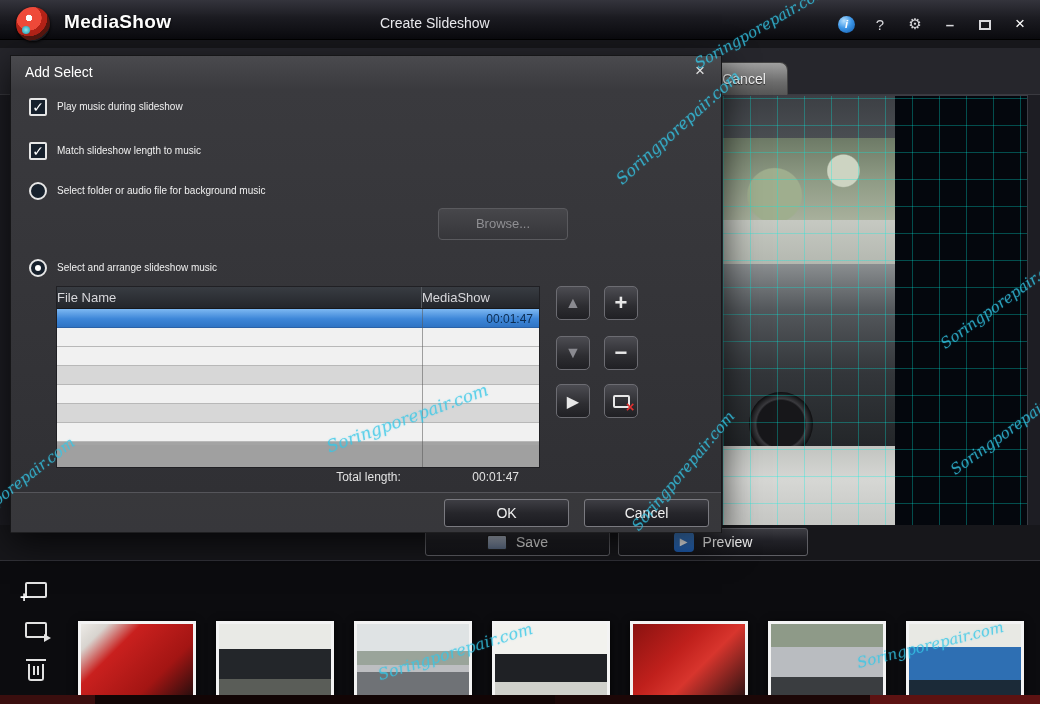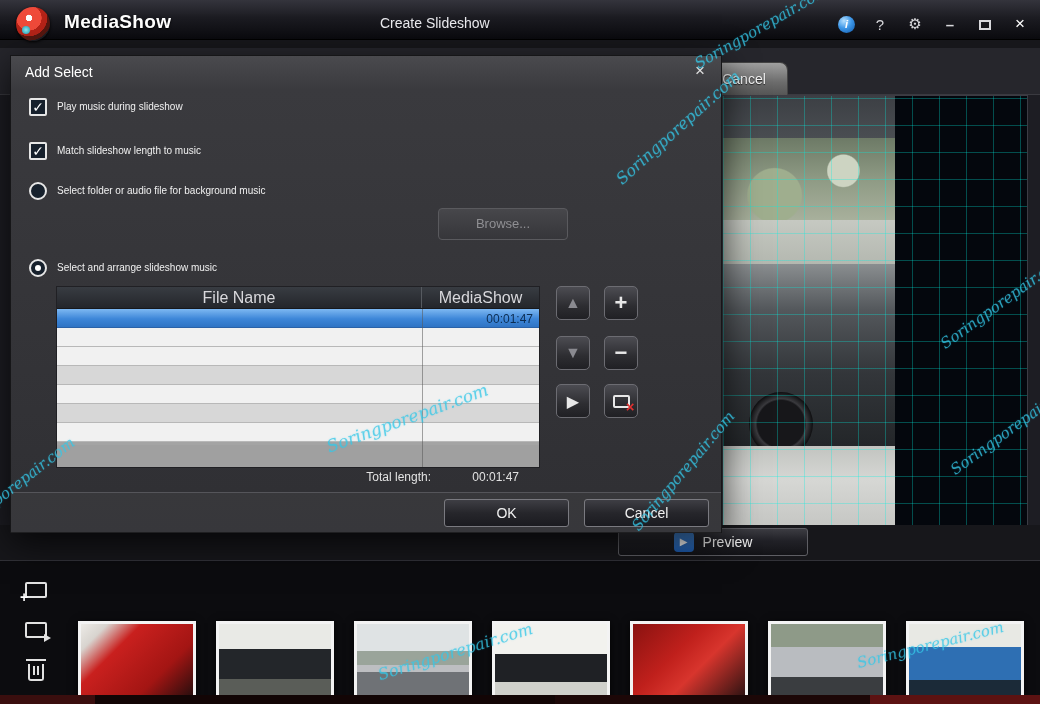--- a/index.html
+++ b/index.html
@@ -105,42 +105,42 @@
     color:#9a9a9e;font-size:12px;padding-left:10px;font-family:"Liberation Sans",sans-serif}
   .browse-btn{position:absolute;left:427px;top:152px;width:130px;height:32px;
     background:linear-gradient(180deg,#47474b,#36363a);border:1px solid #5a5a5e;border-radius:4px;
     color:#8f8f93;font-size:13px;text-align:center;line-height:30px}
 
   #music-list{position:absolute;left:45px;top:230px;width:484px;height:182px;border:1px solid #202024;background:#a4a4a4}
   .list-head{position:absolute;left:0;top:0;width:482px;height:22px;display:flex;
     background:linear-gradient(180deg,#383c42,#24262b);border-bottom:1px solid #17181c}
   .list-head .c1{width:365px;border-right:1px solid #565a60}
   .list-head .c2{width:117px}
-  .list-head span{display:block;color:#d8d8dc;font-size:16px;text-align:center;line-height:22px}
+  .list-head span{display:block;color:#d8d8dc;font-size:13px;line-height:22px}
   .list-body{position:absolute;left:0;top:22px;width:482px;height:158px}
   .lrow{position:relative;width:482px;height:19px;border-bottom:1px solid #b8b8b8}
   .lrow.sel{background:linear-gradient(180deg,#7db8f2,#3d86d8 55%,#2f74c4);border-bottom:1px solid #2a62a8}
   .lrow.lt{background:#f1f1f1}
   .lrow.dk{background:#d7d7d7}
   .lrow .fname{position:absolute;left:4px;top:3px;width:356px;font-size:12px;color:#0c2d52;
     white-space:nowrap;overflow:hidden}
   .lrow .fdur{position:absolute;right:6px;top:3px;font-size:12px;color:#0c2d52}
   .col-div{position:absolute;left:365px;top:0;width:1px;height:158px;background:rgba(90,90,90,.55)}
   .list-fill{position:absolute;left:0;top:136px;width:482px;height:22px;background:#a0a0a0}
 
   .sq-btn{position:absolute;width:34px;height:34px;border-radius:5px;
     background:linear-gradient(180deg,#4c4c52,#2d2d31 60%,#202024);border:1px solid #6c6c72;
     display:flex;align-items:center;justify-content:center;color:#e8e8e8}
   .sq-btn.dim{color:#8a8a90}
   .sq-btn .big{font-size:22px;font-weight:bold;line-height:22px}
   .del-ic{position:relative;width:17px;height:13px;border:2px solid #e8e8e8;border-radius:2px}
   .del-ic::after{content:"\00d7";position:absolute;right:-7px;bottom:-9px;color:#e03030;
     font-size:15px;font-weight:bold}
 
-  .total-label{position:absolute;left:295px;top:414px;width:125px;text-align:right;font-size:12px;color:#e2e2e2}
+  .total-label{position:absolute;left:295px;top:414px;width:125px;text-align:center;font-size:12px;color:#e2e2e2}
   .total-value{position:absolute;left:430px;top:414px;width:78px;text-align:right;font-size:12px;color:#e2e2e2}
 
   .dlg-footer{position:absolute;left:0;top:436px;width:710px;height:41px;
     border-top:1px solid #55555a;background:rgba(255,255,255,.04)}
   .dlg-btn{position:absolute;top:6px;width:125px;height:28px;border-radius:3px;
     background:linear-gradient(180deg,#3e3e44,#26262b 50%,#1b1b20);border:1px solid #7a7a80;
     color:#f0f0f0;font-size:14px;text-align:center;line-height:26px}
 
   
   .wm{position:absolute;z-index:20;color:#35c8e8;opacity:.78;font-style:italic;
@@ -177,20 +177,24 @@
         <div class="ph-foliage"></div>
         <div class="ph-light"></div>
         <div class="ph-car"></div>
         <div class="ph-wheel"></div>
         <div class="ph-pavement"></div>
       </div>
       <div class="grid-overlay"></div>
     </div>
 
     <div id="action-row">
+      <div class="action-btn" style="left:425px;width:185px">
+        <span class="save-ic"></span>
+        <span>Save</span>
+      </div>
       <div class="action-btn" style="left:618px;width:190px">
         <span class="prev-ic">▶</span>
         <span>Preview</span>
       </div>
     </div>
 
     <div id="filmstrip">
       <div class="tool-btn" style="top:12px">
         <span class="pic-ic"></span>
       </div>

